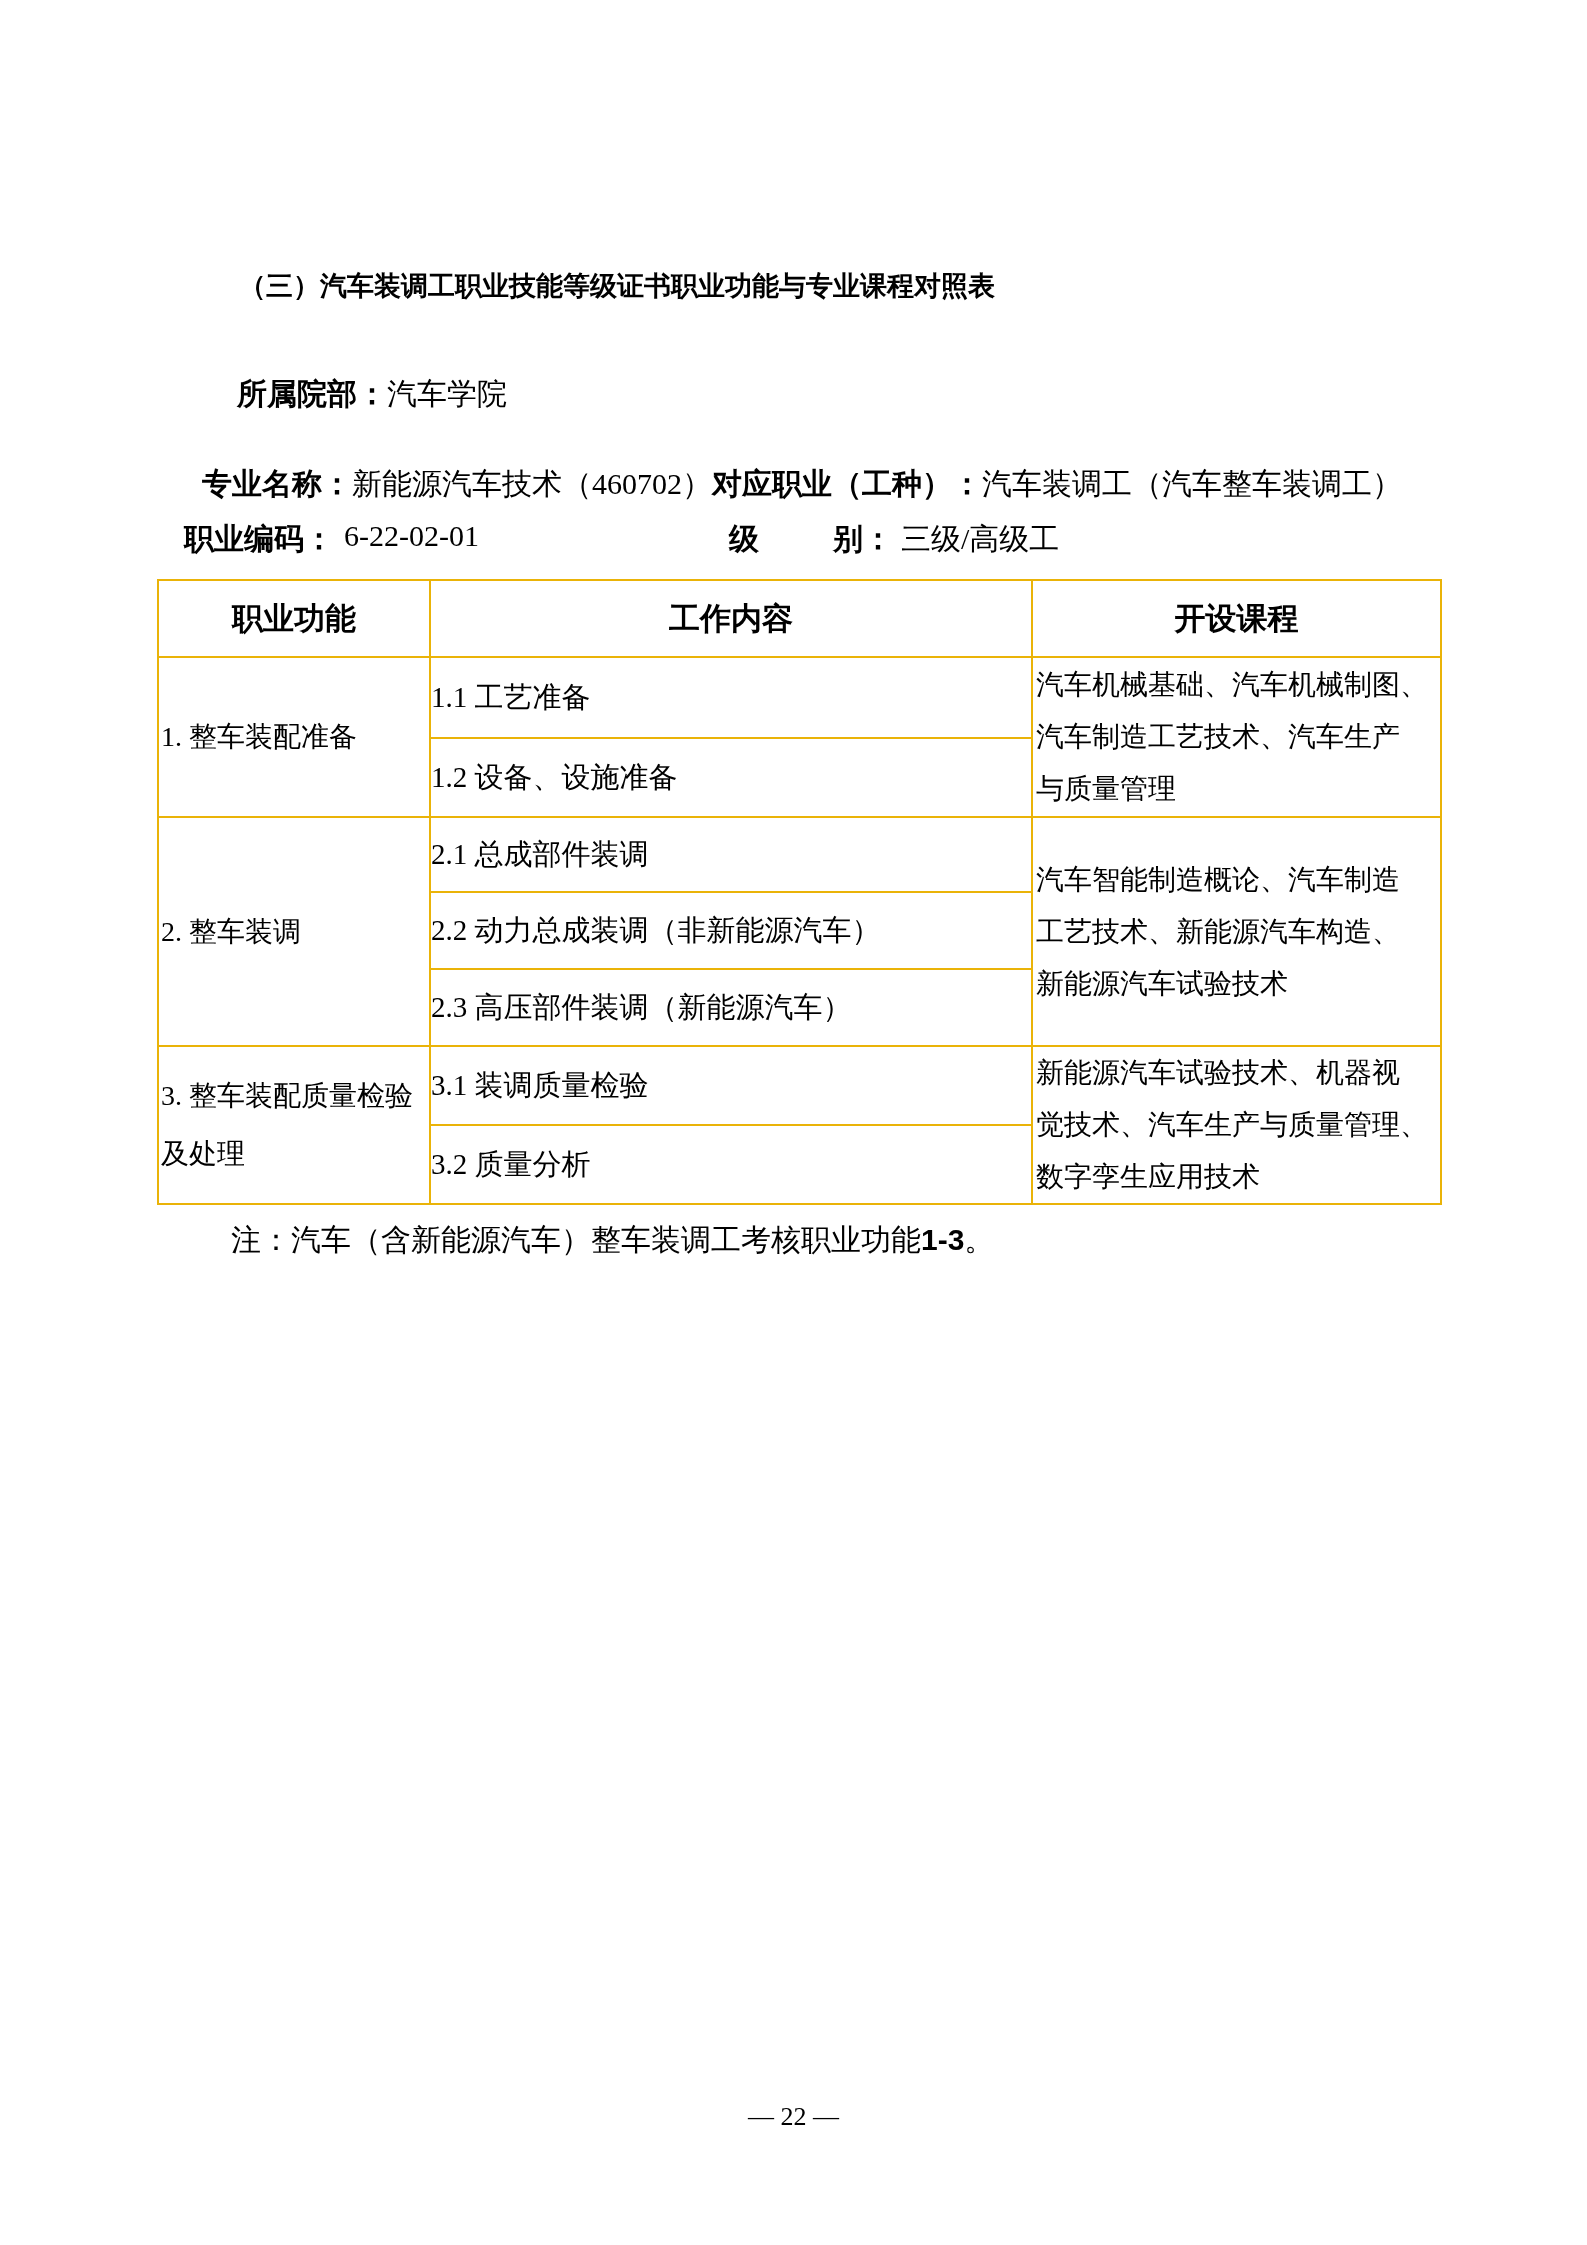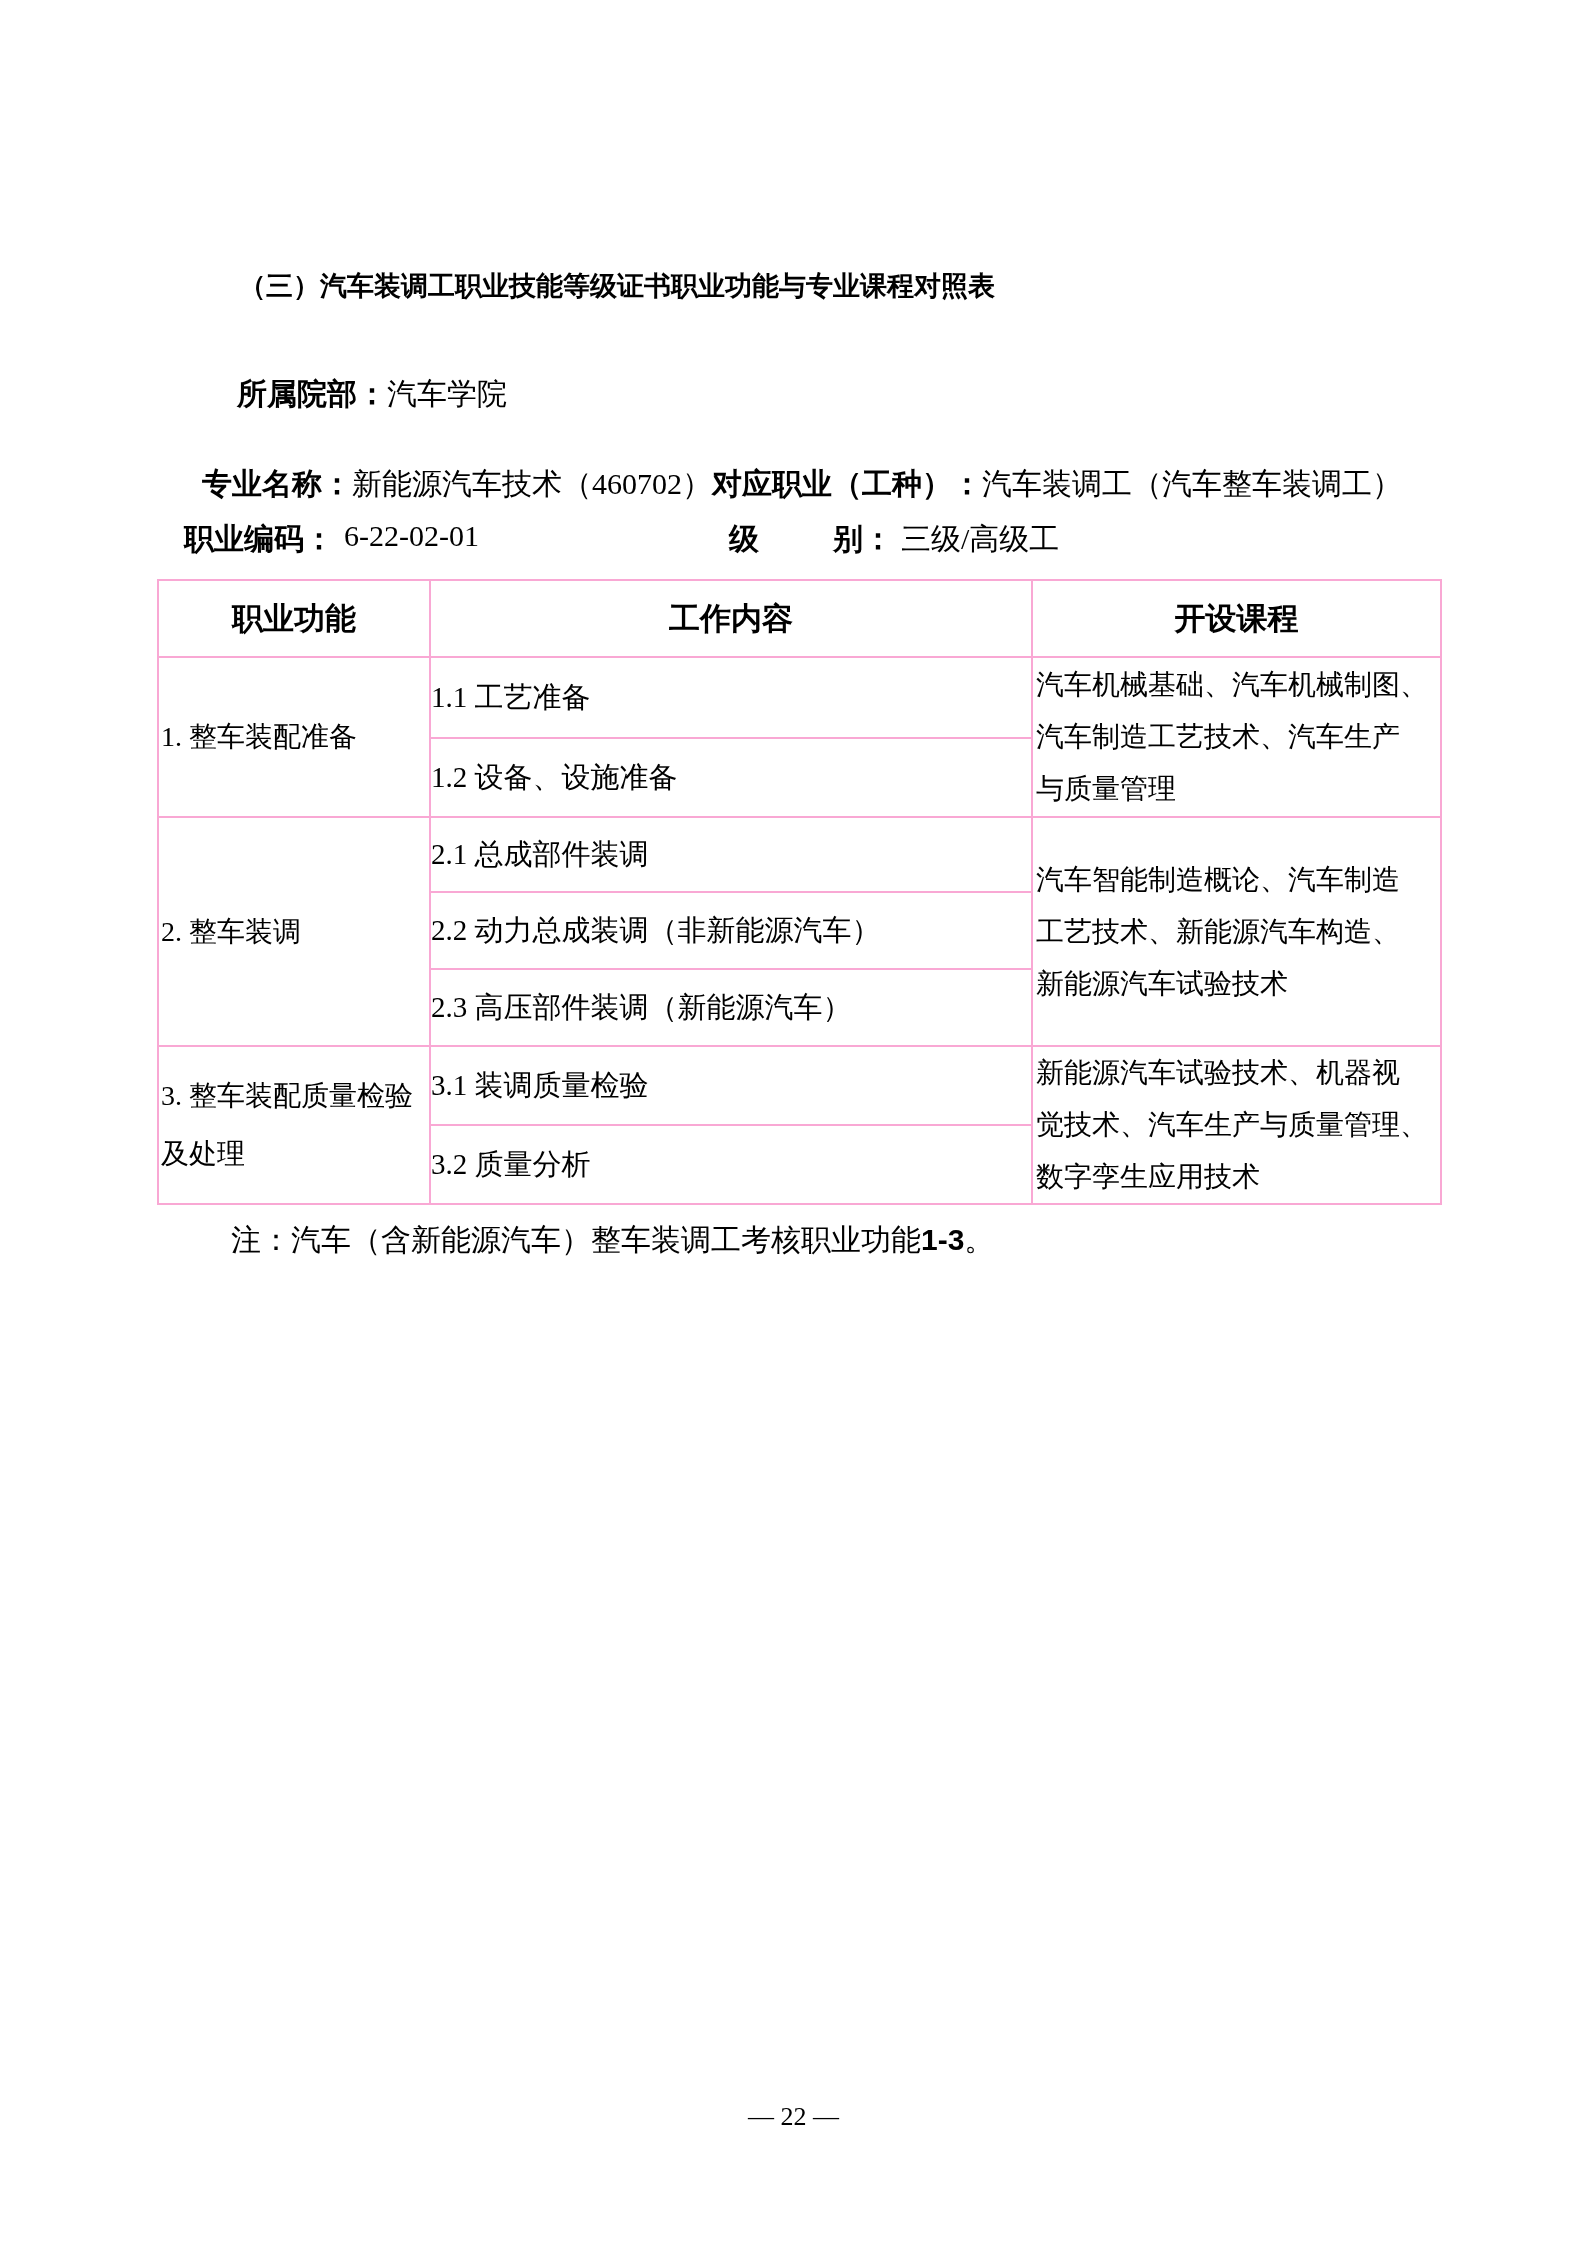--- a/index.html
+++ b/index.html
@@ -23,21 +23,21 @@
   .bold { font-weight: bold; }
   .code-line { left: 0; top: 518px; width: 1587px; height: 40px; }
   .abs { position: absolute; top: 1px; margin-left: 12px; }
 
   table.mapping-table {
     position: absolute; left: 157px; top: 579px;
     border-collapse: collapse; table-layout: fixed;
     width: 1283px;
   }
   .mapping-table th, .mapping-table td {
-    border: 2px solid #f9a8d4;
+    border: 2px solid #eab308;
     vertical-align: middle;
     overflow: hidden;
   }
   .mapping-table th {
     font-family: "Liberation Sans", sans-serif;
     font-weight: bold; font-size: 31px; text-align: center;
   }
   td.fn {
     font-size: 28px; padding-left: 2px; line-height: 58px;
     text-align: left;

